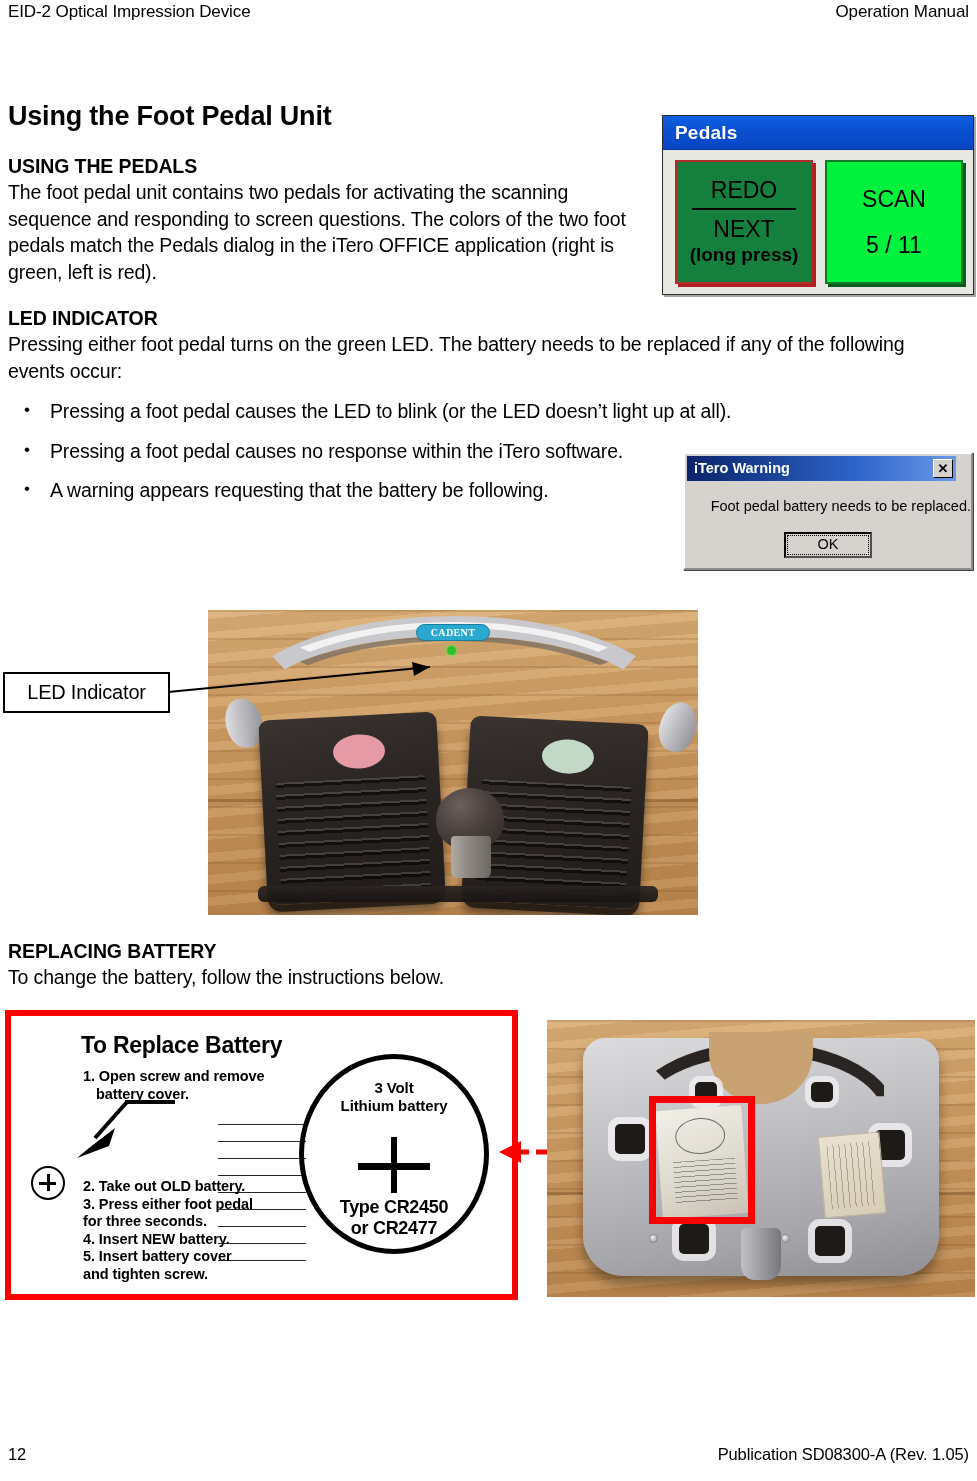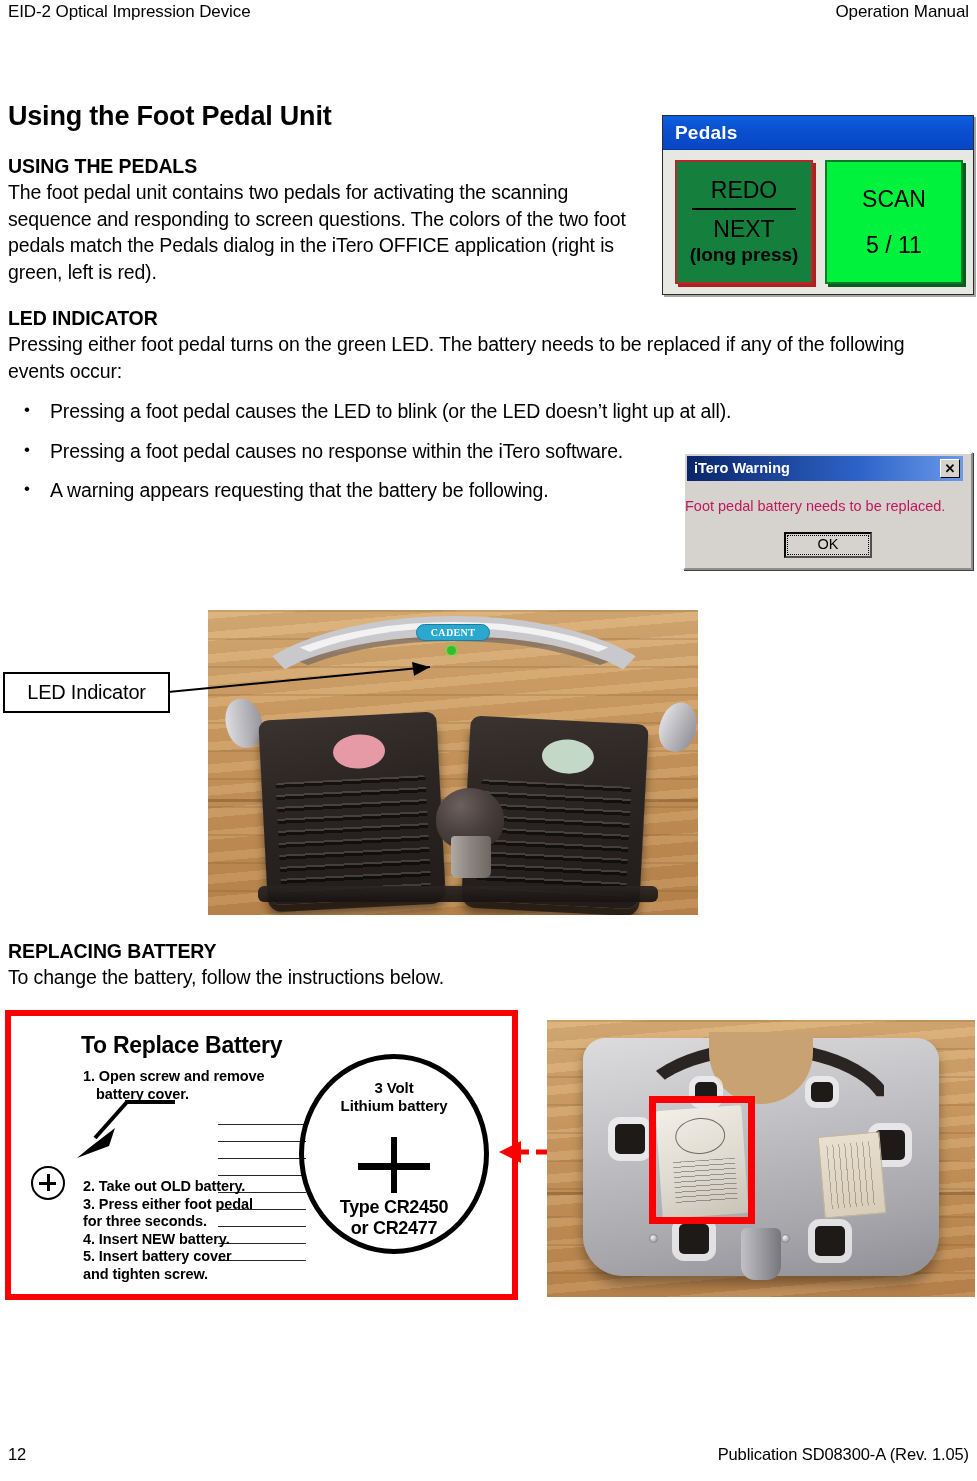--- a/index.html
+++ b/index.html
@@ -83,32 +83,32 @@
   .redo-rule{ width:78%; height:2px; background:#000; margin:5px 0 6px 0; }
   .pedal-small{ font-size:19px; font-weight:bold; }
 
   
   .warn-dialog{
     position:absolute; left:683px; top:452px; width:290px; height:118px;
     background:#d6d3ce; border:2px solid #8e8e8e; border-top-color:#fff; border-left-color:#fff;
     box-shadow:1px 1px 0 #404040;
   }
   .warn-titlebar{
-    height:25px; margin:2px 8px 0 2px;
+    height:25px; margin:2px 15px 0 2px;
     background:linear-gradient(90deg,#0a246a 0%, #2d63c8 62%, #6a9ae8 100%);
     color:#fff; font-size:14.5px; font-weight:bold; line-height:25px; padding-left:7px;
     display:flex; align-items:center; justify-content:space-between;
   }
   .warn-close{
     width:20px; height:19px; margin-right:3px; background:#d6d3ce; color:#000;
     border:1px solid #000; border-top-color:#fff; border-left-color:#fff;
     font-size:13px; font-weight:bold; line-height:17px; text-align:center;
   }
   .warn-msg{
-    margin-top:17px; text-align:left; font-size:14.5px; color:#be185d;
+    margin-top:17px; text-align:right; font-size:14.5px; color:#000000;
   }
   .warn-okwrap{ margin-top:18px; display:flex; justify-content:center; }
   .warn-ok{
     width:88px; height:26px; background:#d6d3ce;
     border:2px solid #000; border-right-color:#505050; border-bottom-color:#505050;
     font-size:14.5px; line-height:20px; text-align:center; color:#000;
     outline:1px dotted #000; outline-offset:-4px;
   }
 
   

